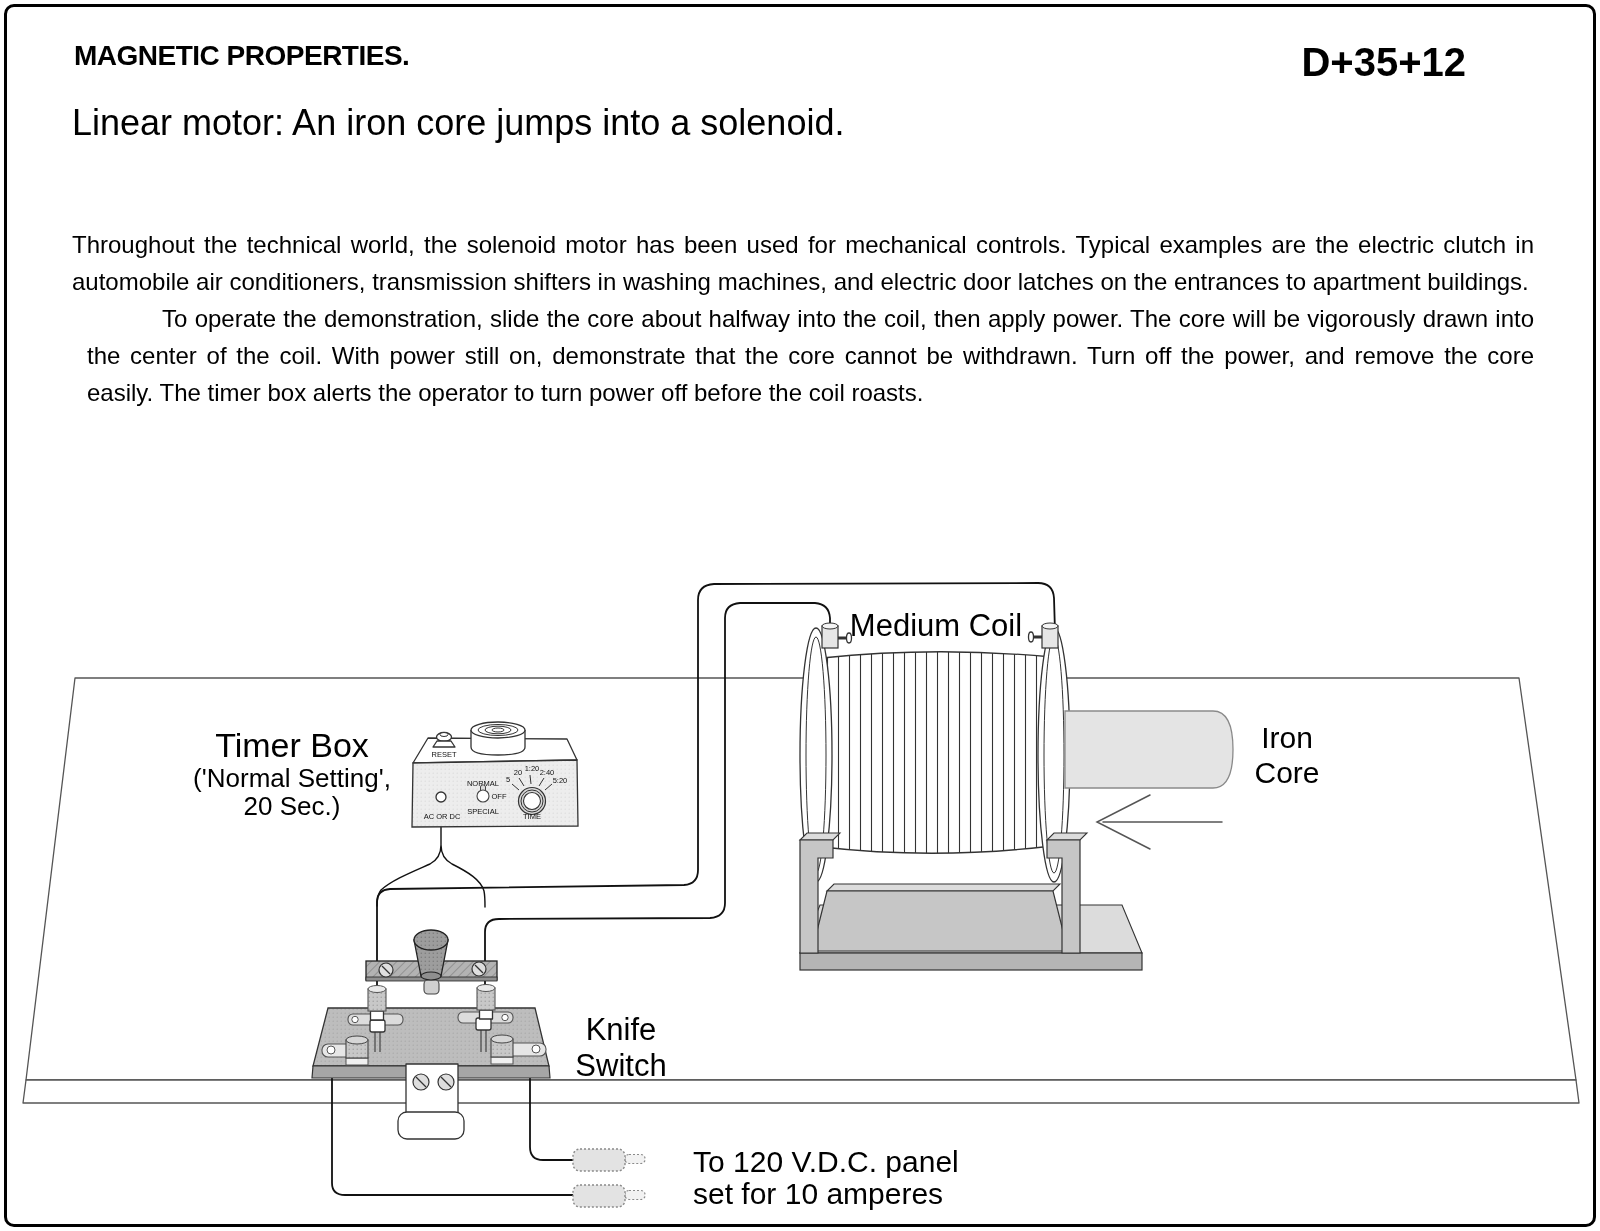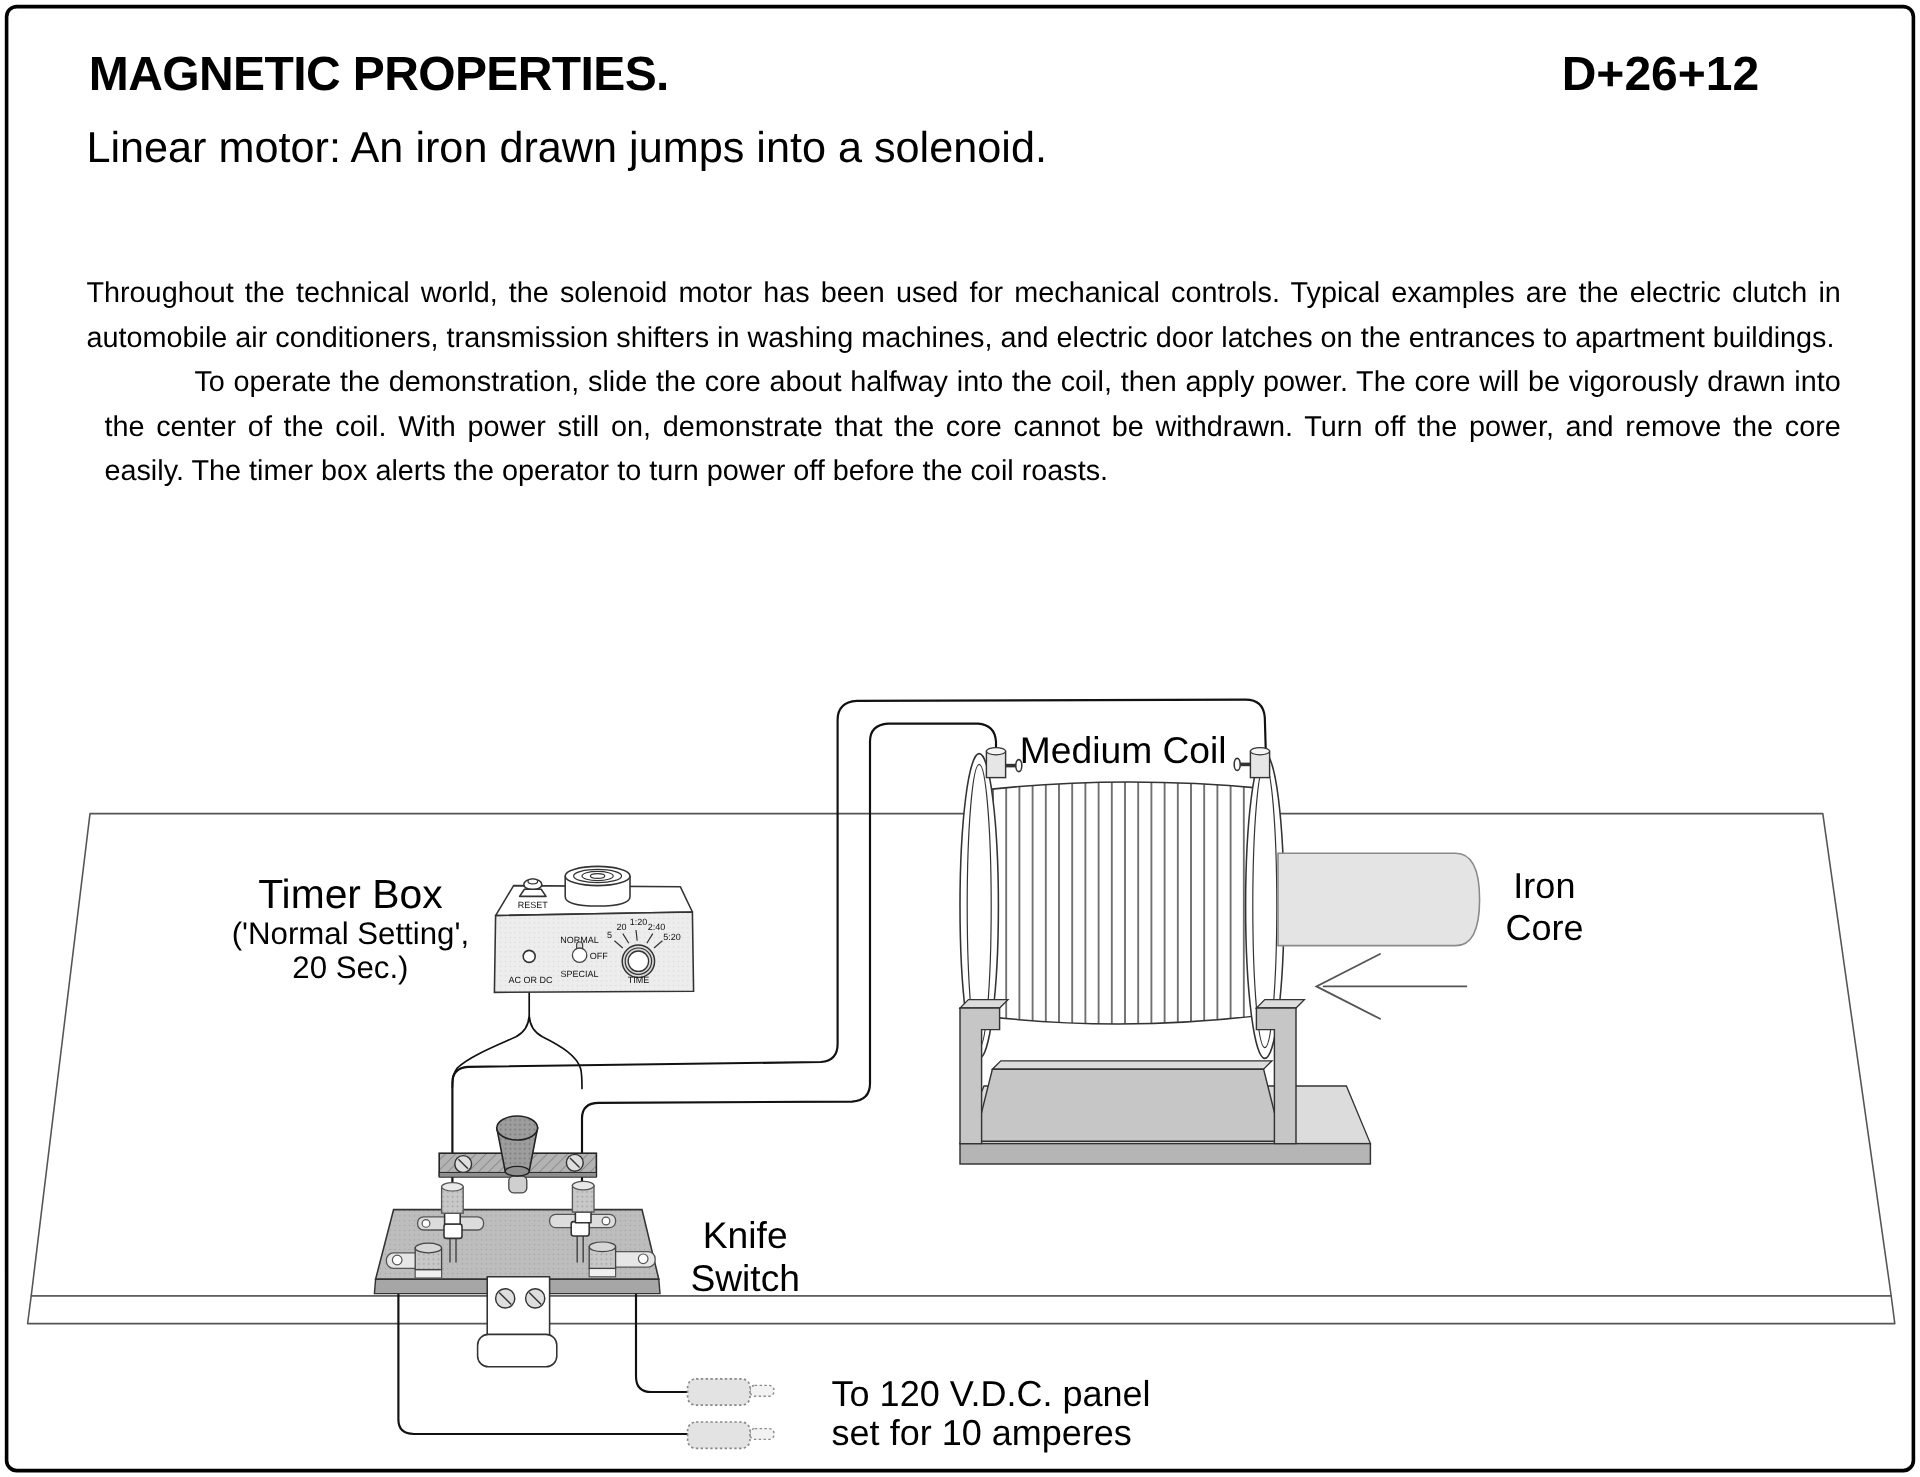--- a/index.html
+++ b/index.html
@@ -1,19 +1,19 @@
 <!DOCTYPE html>
 <html style="--ink: #000000; --line: #333333; --gray_light: #e4e4e4; --gray_mid: #bdbdbd; --gray_dark: #9a9a9a; --paper: #ffffff;"><head>
 <meta charset="utf-8">
 <style>
   html,body{margin:0;padding:0;background:#fff;}
   body{width:1600px;height:1231px;position:relative;font-family:"Liberation Sans",sans-serif;color:var(--ink,#000);}
   #page-border{position:absolute;left:4px;top:4px;right:4px;bottom:4px;border:3px solid #000;border-radius:10px;}
   .abs{position:absolute;}
-  #title{left:74px;top:40px;font-size:40px;font-weight:bold;letter-spacing:-0.5px;}
+  #title{left:74px;top:40px;font-size:28px;font-weight:bold;letter-spacing:-0.5px;}
   #code{right:134px;top:40px;font-size:40px;font-weight:bold;}
   #subtitle{left:72px;top:102px;font-size:36px;}
   #bodytext{left:72px;top:226px;width:1462px;font-size:24px;line-height:37px;text-align:justify;}
   #bodytext p{margin:0;}
   #bodytext p.indent{text-indent:75px;margin-left:15px;}
   #diagram{left:0;top:0;}
   .wht{fill:#fff;stroke:var(--line);stroke-width:1.3;stroke-linejoin:round;}
   .g-light{fill:var(--gray_light);stroke:#8a8a8a;stroke-width:1.3;}
   .g-mid2{fill:#c6c6c6;stroke:var(--line);stroke-width:1.2;}
   .g-top{fill:#dcdcdc;stroke:var(--line);stroke-width:1.1;}
@@ -27,22 +27,22 @@
   .t30{font-family:"Liberation Sans",sans-serif;font-size:30px;fill:#000;}
   .t31{font-family:"Liberation Sans",sans-serif;font-size:31px;fill:#000;text-anchor:middle;}
   .t34{font-family:"Liberation Sans",sans-serif;font-size:34px;fill:#000;text-anchor:middle;}
 </style>
 </head>
 <body>
 
 <div id="page-border"></div>
 
 <div id="title" class="abs">MAGNETIC PROPERTIES.</div>
-<div id="code" class="abs">D+26+12</div>
-<div id="subtitle" class="abs">Linear motor: An iron drawn jumps into a solenoid.</div>
+<div id="code" class="abs">D+35+12</div>
+<div id="subtitle" class="abs">Linear motor: An iron core jumps into a solenoid.</div>
 
 <div id="bodytext" class="abs">
   <p>Throughout the technical world, the solenoid motor has been used for mechanical controls. Typical examples are the electric clutch in automobile air conditioners, transmission shifters in washing machines, and electric door latches on the entrances to apartment buildings.</p>
   <p class="indent">To operate the demonstration, slide the core about halfway into the coil, then apply power.  The core will be vigorously drawn into the center of the coil.  With power still on, demonstrate that the core cannot be withdrawn.  Turn off the power, and remove the core easily.  The timer box alerts the operator to turn power off before the coil roasts.</p>
 </div>
 
 <svg id="diagram" class="abs" width="1600" height="1231" viewBox="0 0 1600 1231">
   <defs>
     <pattern id="coilwind" patternUnits="userSpaceOnUse" x="822" y="0" width="11" height="20">
       <rect x="0" y="0" width="11" height="20" fill="#fff"></rect>

